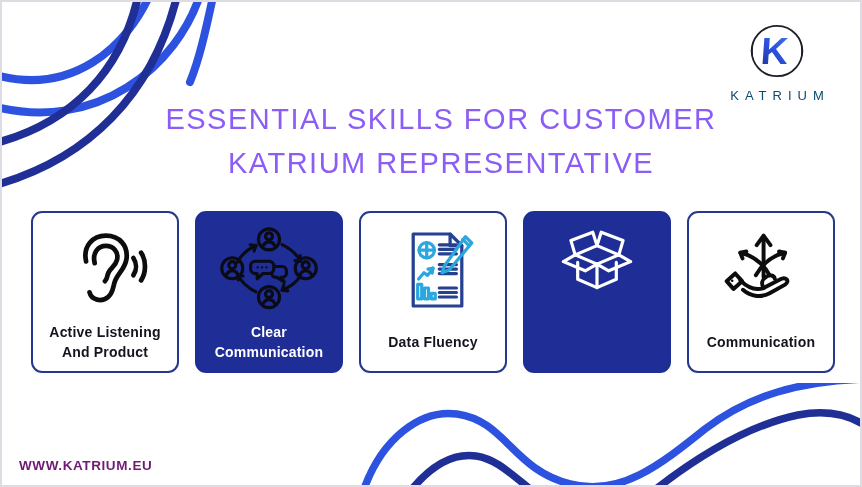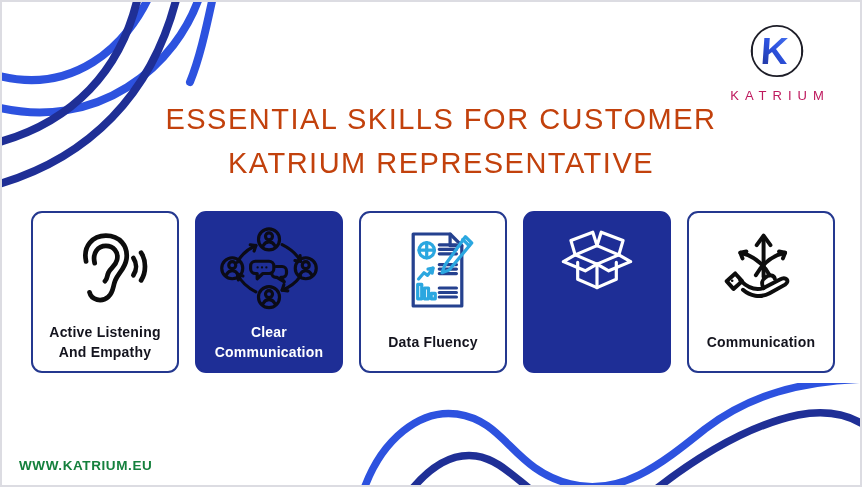--- a/index.html
+++ b/index.html
@@ -9,26 +9,26 @@
     background: #ffffff; border: 2px solid #dcdce2; overflow: hidden;
   }
   .deco { position: absolute; pointer-events: none; }
   .deco-top-left { left: 0; top: 0; }
   .deco-bottom-right { right: 0; bottom: 0; }
 
   .logo { position: absolute; top: 14px; left: 712px; width: 126px; text-align: center; }
   .logo-mark { display: block; margin: 0 auto; }
   .logo-brand {
     display: block; margin-top: 2px; font-size: 13px; font-weight: 500;
-    letter-spacing: 6px; color: #be185d; padding-left: 6px;
+    letter-spacing: 6px; color: #0c4a6e; padding-left: 6px;
   }
 
   .title {
     position: absolute; left: 0; right: 0; top: 95px; text-align: center;
-    color: #c2410c; font-size: 29px; font-weight: 400; letter-spacing: 1.5px;
+    color: #8b5cf6; font-size: 29px; font-weight: 400; letter-spacing: 1.5px;
     line-height: 44px; padding-left: 20px;
   }
 
   .cards { position: absolute; left: 29px; top: 209px; width: 804px; height: 124px;
     display: flex; gap: 16px; }
   .card {
     width: 148px; height: 162px; border-radius: 11px;
     display: flex; flex-direction: column; align-items: center;
   }
   .card.light { background: #ffffff; border: 2px solid #24388f; }
@@ -37,21 +37,21 @@
   .card-label {
     height: 50px; display: flex; flex-direction: column; justify-content: center;
     text-align: center; font-size: 14px; font-weight: 700; line-height: 20px;
     letter-spacing: 0.2px; padding: 0 4px;
   }
   .card.light .card-label { color: #14141e; }
   .card.dark  .card-label { color: #ffffff; }
 
   .footer-url {
     position: absolute; left: 17px; top: 456px;
-    font-size: 13.5px; font-weight: 700; letter-spacing: 0.6px; color: #15803d;
+    font-size: 13.5px; font-weight: 700; letter-spacing: 0.6px; color: #701a75;
   }
 </style>
 </head>
 <body>
 
 <div class="page">
 
   <svg class="deco deco-top-left" width="250" height="200" viewBox="0 0 250 200" fill="none">
     <path d="M -10 72 C 70 96 126 44 149 -10" stroke="#2d52df" stroke-width="8" stroke-linecap="round"></path>
     <path d="M -10 104 C 95 132 176 64 199 -10" stroke="#2d52df" stroke-width="8" stroke-linecap="round"></path>
@@ -93,21 +93,21 @@
       <div class="card-icon">
         <svg width="86" height="86" viewBox="0 0 100 100" fill="none" stroke="#0d0d0d" stroke-width="5.5" stroke-linecap="round" stroke-linejoin="round">
           <path d="M 28 40 C 24 22 36 10 51 10 C 67 10 77 22 75 37 C 73.5 48 66 53 62 62 C 59 69 60 76 54 81 C 46 88 34 85 32 76"></path>
           <path d="M 38 42 C 35 30 42 22 51 22 C 60 22 66 29 64 38 C 62.5 45 57 47 54 53 C 52 57 53 60 50 63"></path>
           <path d="M 83 36 C 87 42 87 50 83 56"></path>
           <path d="M 92 30 C 98 39 98 53 92 62"></path>
         </svg>
       </div>
       <div class="card-label">
         <div>Active Listening</div>
-        <div>And Empathy</div>
+        <div>And Product</div>
       </div>
     </div>
 
     <div class="card dark">
       <div class="card-icon">
         <svg width="98" height="88" viewBox="0 0 112 100" fill="none" stroke="#0b0b16" stroke-width="3.6" stroke-linecap="round" stroke-linejoin="round">
           <g transform="translate(56,15)">
             <circle r="12"></circle>
               <circle cy="-3.5" r="4"></circle>
               <path d="M -6.5 7 C -3.5 1.5 3.5 1.5 6.5 7"></path>

